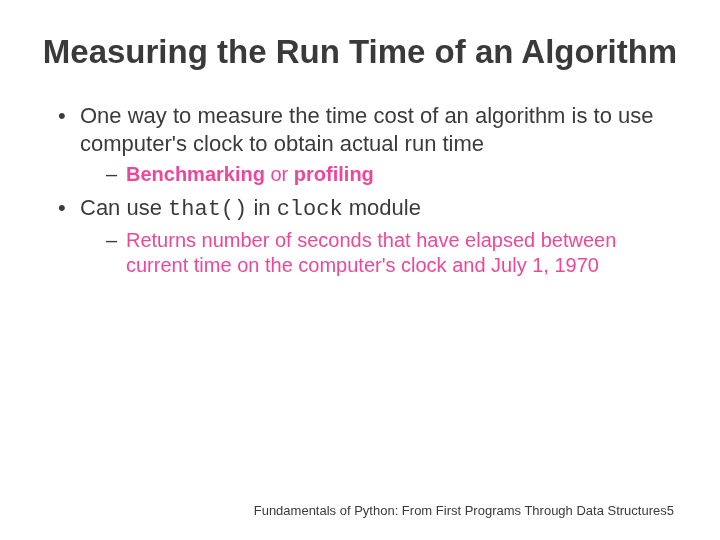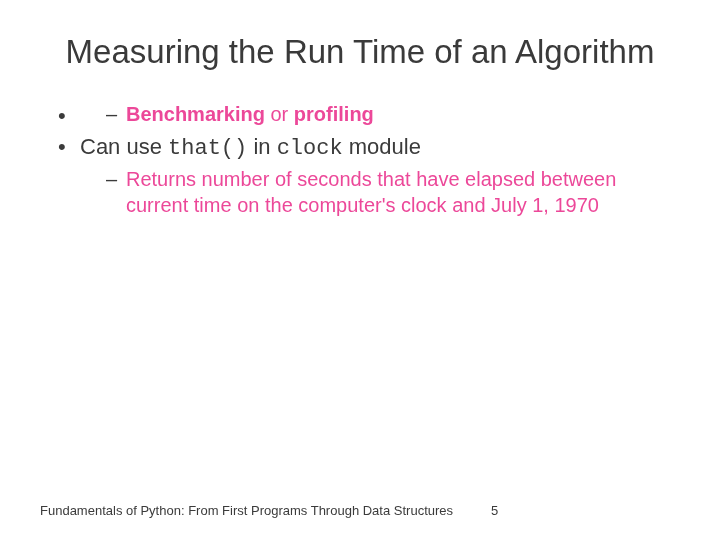--- a/index.html
+++ b/index.html
@@ -7,21 +7,21 @@
   body {
     font-family: Arial, Helvetica, sans-serif;
     background: #ffffff;
     color: #3b3b3b;
     position: relative;
     padding: 32px 40px 0 40px;
   }
   .title {
     text-align: center;
     font-size: 33px;
-    font-weight: 400;
+    font-weight: 700;
     line-height: 1.2;
     margin-bottom: 30px;
     color: #3a3a3a;
   }
   ul.top {
     list-style: none;
     padding-left: 18px;
   }
   ul.top > li {
     position: relative;
@@ -59,35 +59,35 @@
     top: 0;
     font-size: 20px;
     color: #3b3b3b;
   }
   .bold { font-weight: 700; }
   .code { font-family: "Courier New", Courier, monospace; }
   .footer {
     position: absolute;
     bottom: 22px;
     left: 40px;
-    right: 37px;
+    right: 46px;
     display: flex;
-    justify-content: flex-start;
+    justify-content: flex-end;
     font-size: 13px;
     color: #3b3b3b;
-    gap: 38px;
   }
 </style>
 </head>
 <body>
 
 <h1 class="title">Measuring the Run Time of an Algorithm</h1>
 
 <ul class="top">
   <li>
+    <span>One way to measure the time cost of an algorithm is to use computer's clock to obtain actual run time</span>
     <ul class="sub">
       <li>
         <span class="bold">Benchmarking</span><span> or </span><span class="bold">profiling</span>
       </li>
     </ul>
   </li>
   <li>
     <span>Can use </span><span class="code">that()</span><span> in </span><span class="code">clock</span><span> module</span>
     <ul class="sub">
       <li>

